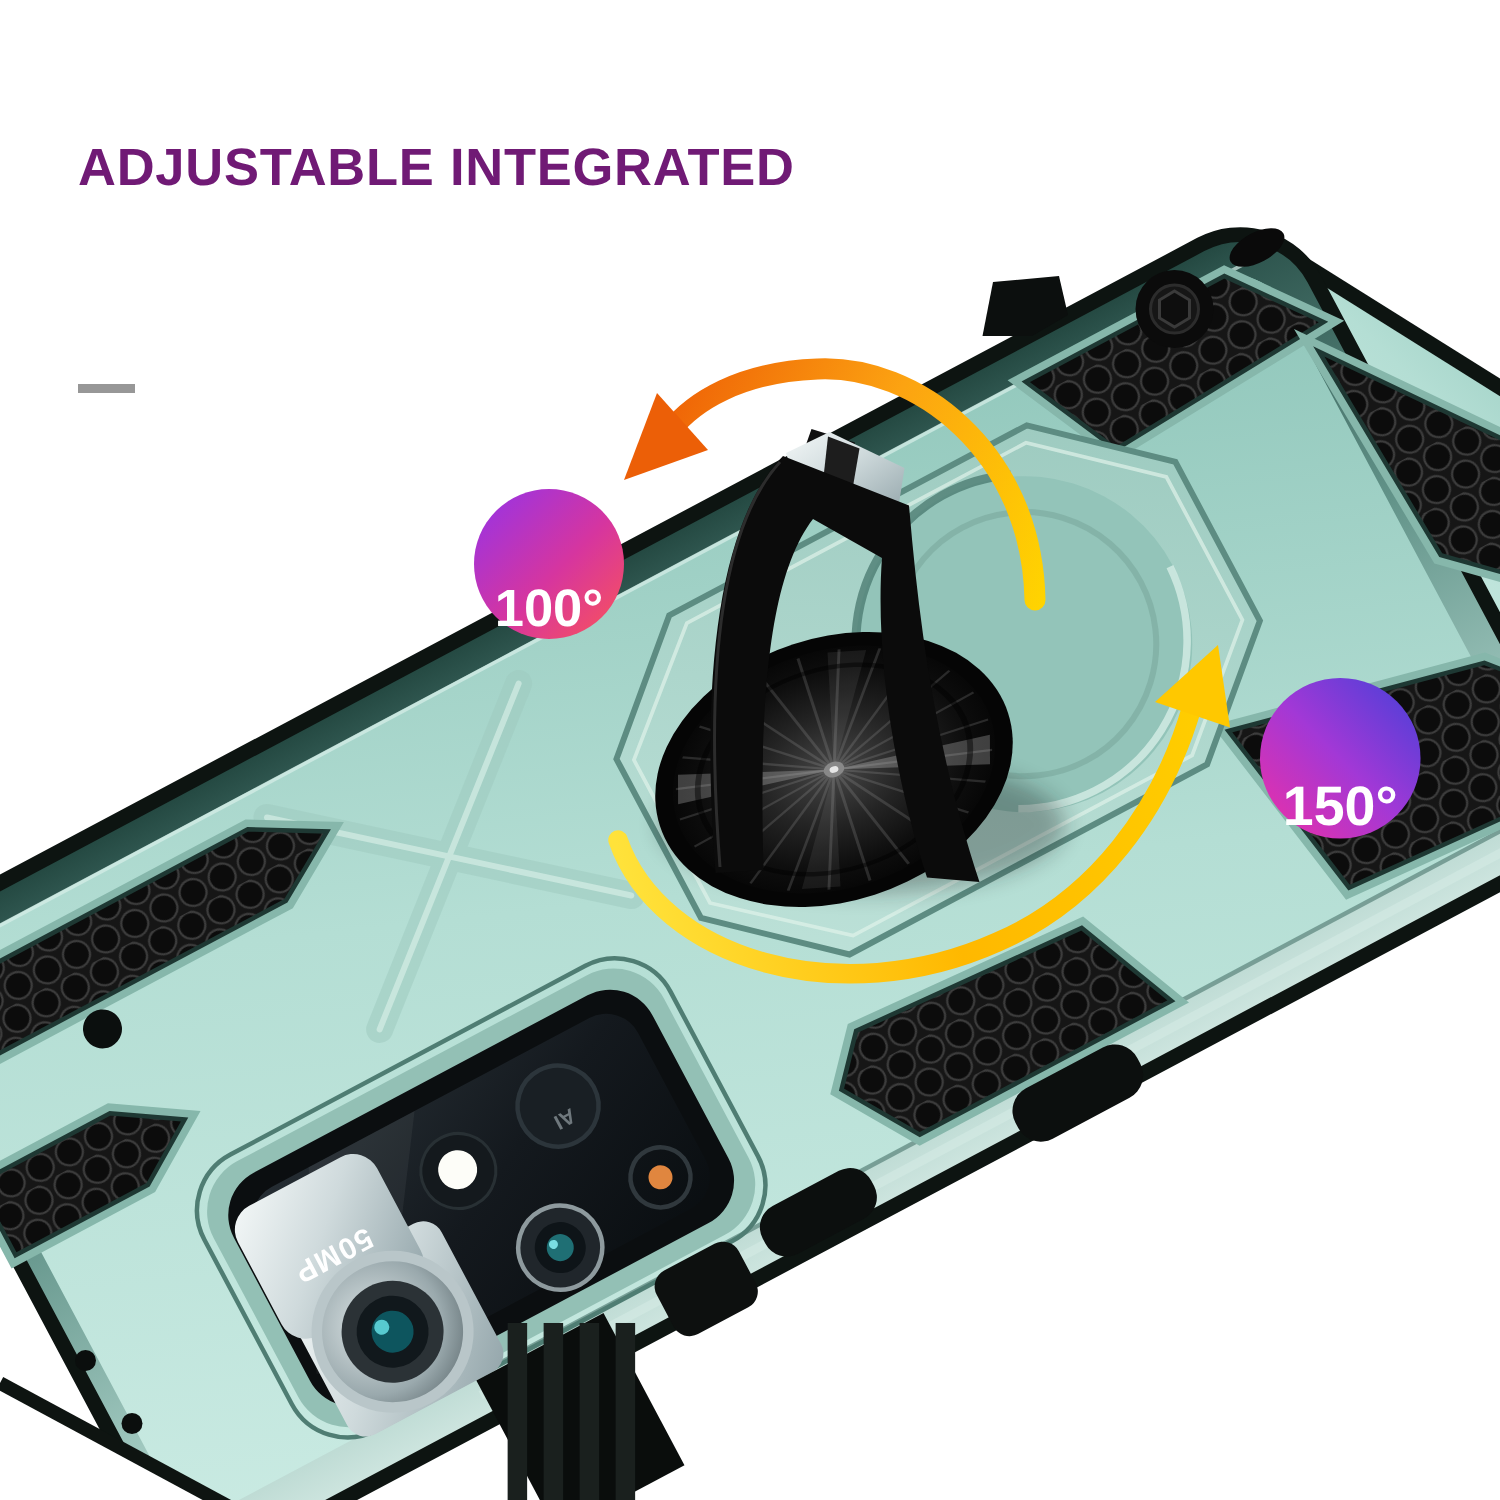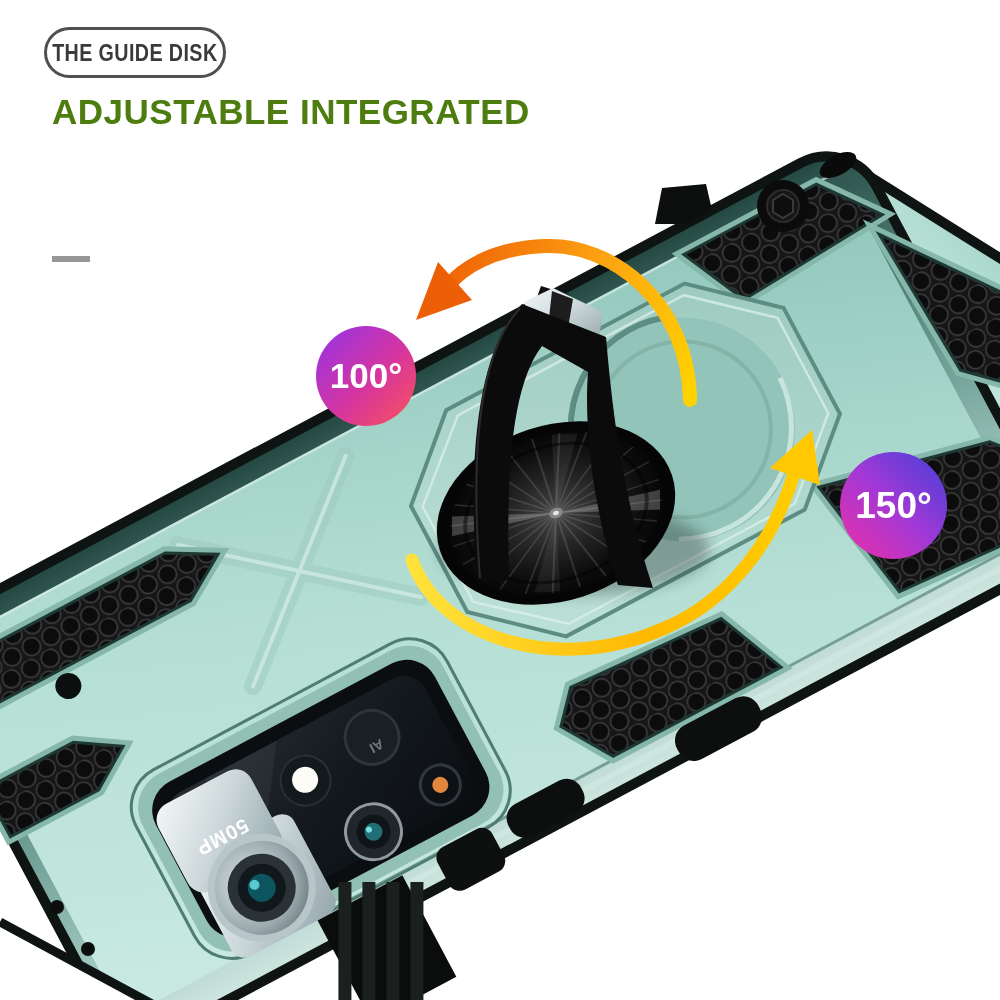--- a/index.html
+++ b/index.html
@@ -1,21 +1,21 @@
 <!DOCTYPE html>
 <html><head>
 <meta charset="utf-8">
 <style>
   html,body{margin:0;padding:0;width:1000px;height:1000px;background:#fff;overflow:hidden;font-family:"Liberation Sans",sans-serif;}
   .scene{position:absolute;left:0;top:0;width:1000px;height:1000px;}
   .badge{position:absolute;left:44px;top:27px;width:176px;height:45px;border:3px solid #4f4f4f;border-radius:26px;display:flex;align-items:center;justify-content:center;}
   .badge span{font-size:24px;font-weight:bold;color:#3a3a3a;transform:scaleX(.82);white-space:nowrap;letter-spacing:.5px;}
-  .heading{position:absolute;left:52px;top:88px;font-size:35px;font-weight:bold;color:#4d7c0f;line-height:47px;letter-spacing:0.5px;white-space:nowrap;}
+  .heading{position:absolute;left:52px;top:88px;font-size:35px;font-weight:bold;color:#701a75;line-height:47px;letter-spacing:0.5px;white-space:nowrap;}
   .dash{position:absolute;left:52px;top:256px;width:38px;height:6px;background:#979797;}
-  .callout{position:absolute;border-radius:50%;display:flex;align-items:center;justify-content:center;color:#fff;font-weight:bold;}
+  .callout{position:absolute;border-radius:50%;display:flex;align-items:flex-end;justify-content:center;color:#fff;font-weight:bold;}
   .c100{left:316px;top:326px;width:100px;height:100px;font-size:35px;background:linear-gradient(135deg,#9333ea 0%,#d6359f 55%,#fb5457 100%);}
   .c360{left:840px;top:452px;width:107px;height:107px;font-size:37px;background:linear-gradient(225deg,#4440d8 0%,#a238d6 50%,#ef2fa4 100%);}
 </style>
 </head>
 <body>
 
 <div class="scene">
 <svg width="1000" height="1000" viewBox="0 0 1000 1000">
   <defs>
     <linearGradient id="bodyGrad" x1="0" y1="0" x2="0" y2="1">
@@ -237,23 +237,20 @@
   <g>
     <path d="M690,400 C688,300 610,243 545,246 C493,248 462,268 447,287" fill="none" stroke="url(#arrow1)" stroke-width="14" stroke-linecap="round"></path>
     <polygon points="416,320 438,262 472,300" fill="#ec5f07"></polygon>
   </g>
   <g>
     <path d="M412,560 C440,640 560,675 665,628 C730,600 775,540 795,470" fill="none" stroke="url(#arrow2)" stroke-width="13" stroke-linecap="round"></path>
     <polygon points="812,430 820,485 770,468" fill="#ffc800"></polygon>
   </g>
 </svg>
 
-<div class="badge">
-      <span>THE GUIDE DISK</span>
-    </div>
 <div class="heading">
   <div>ADJUSTABLE INTEGRATED</div>
 </div>
 <div class="dash"></div>
 <div class="callout c100">
       <span>100°</span>
     </div>
 <div class="callout c360">
       <span>150°</span>
     </div>

